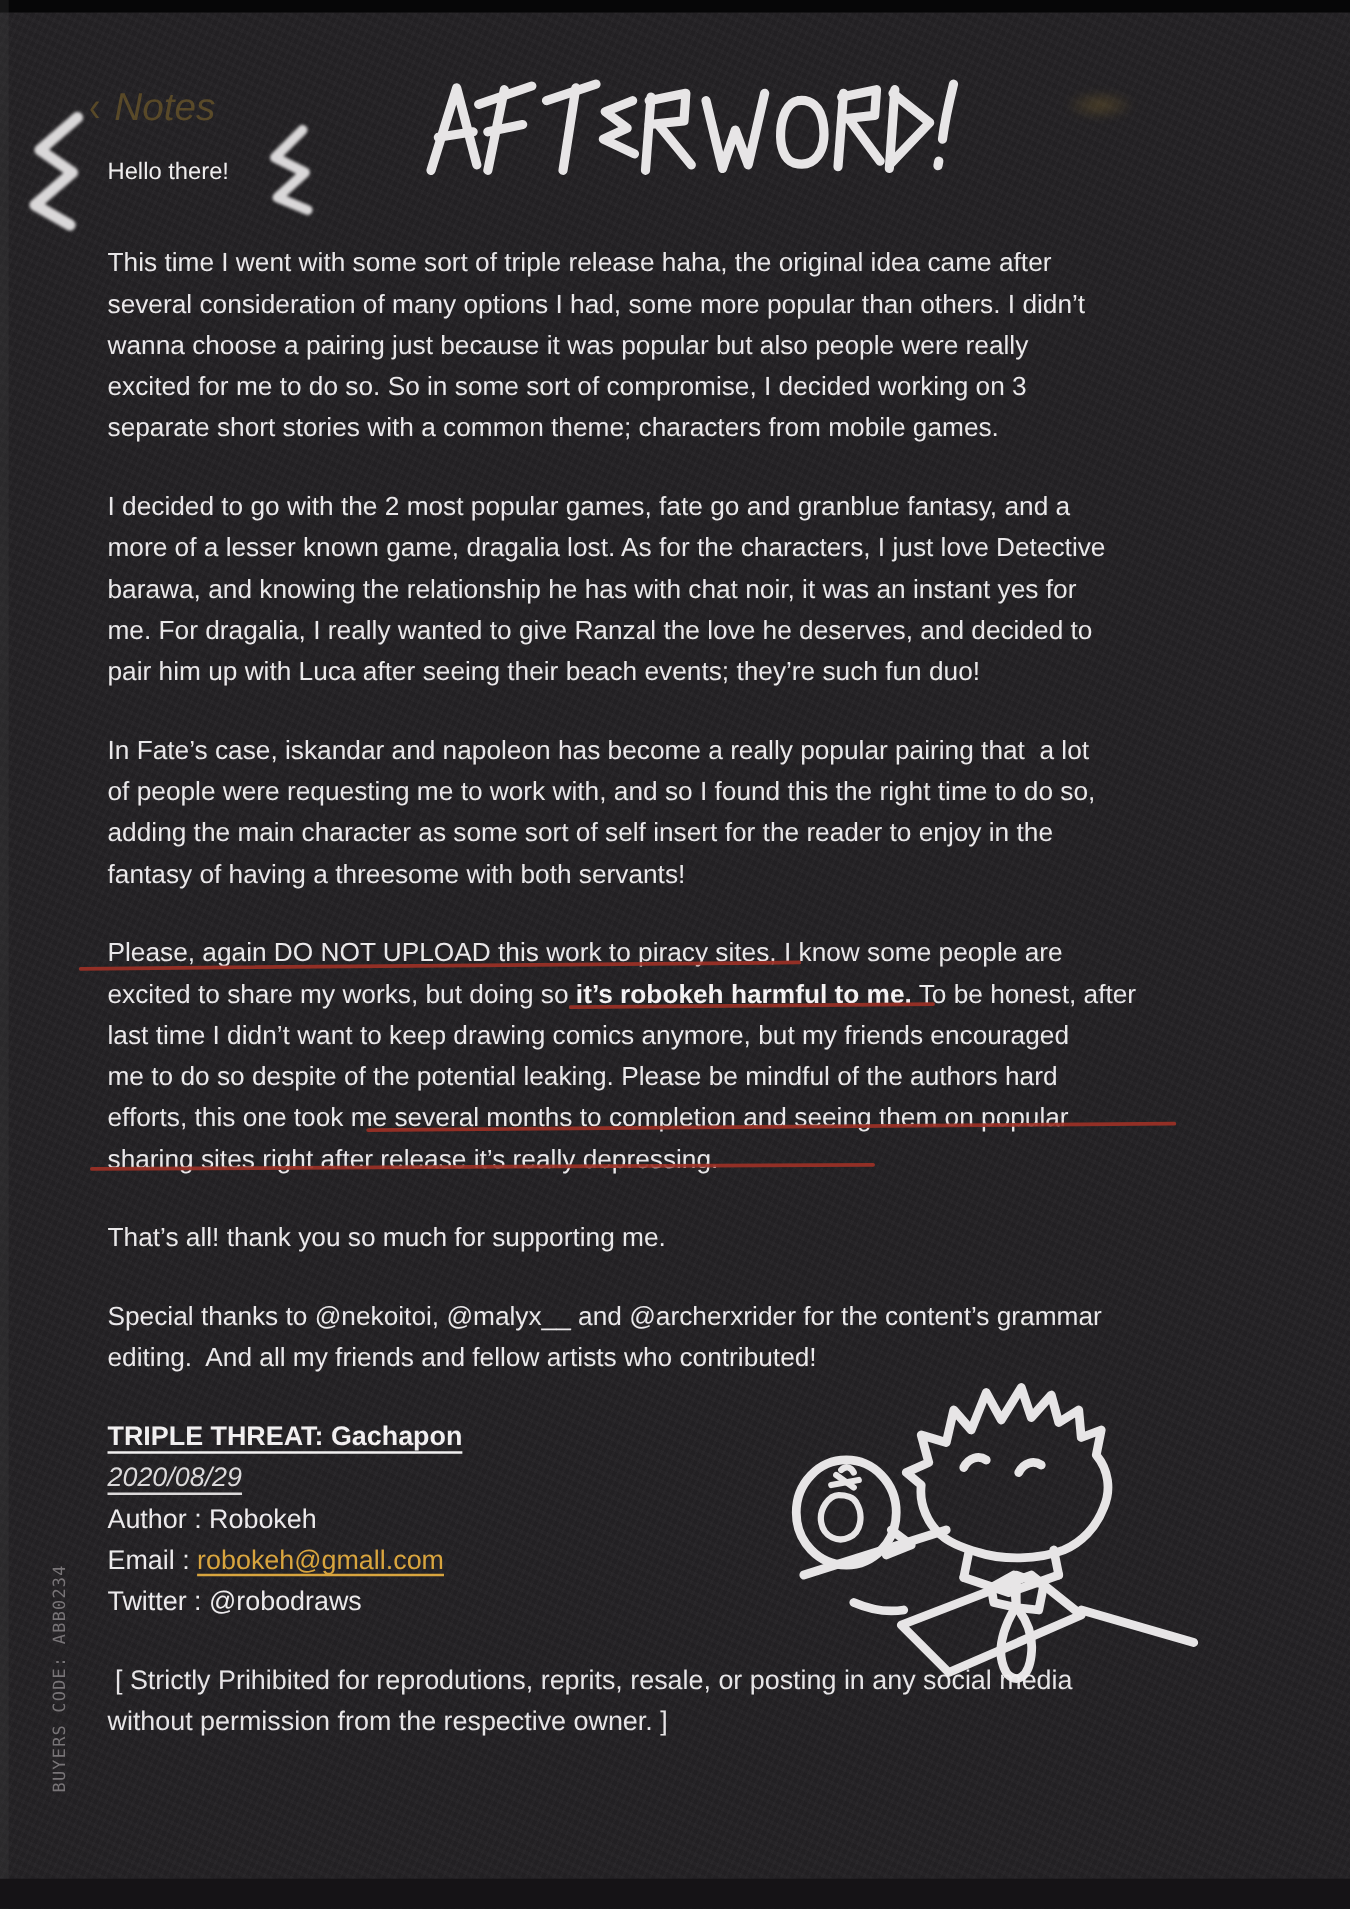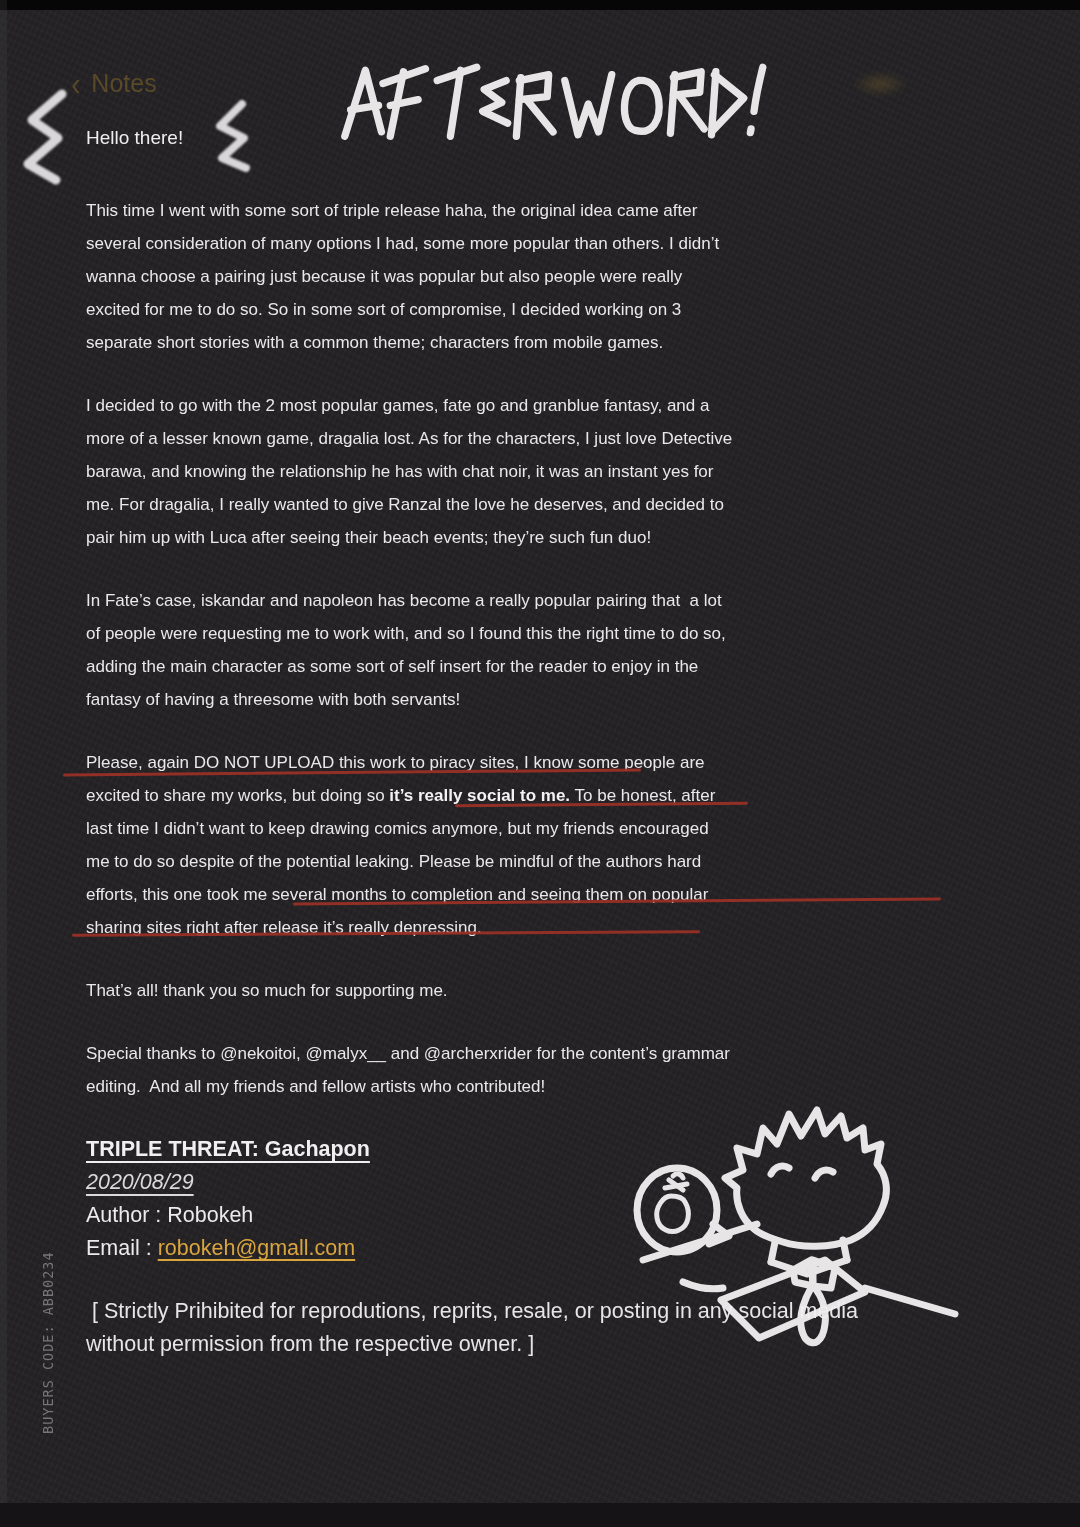--- a/index.html
+++ b/index.html
@@ -11,35 +11,35 @@
       repeating-linear-gradient(25deg, rgba(255,255,255,0.01) 0 3px, rgba(0,0,0,0.02) 3px 7px);
     font-family:"Liberation Sans", sans-serif;
     color:#eceaec;
   }
   .top-strip{position:absolute;left:0;top:0;width:1080px;height:10px;background:#060607;}
   .bottom-strip{position:absolute;left:0;bottom:0;width:1080px;height:24px;background:#151316;}
   .left-edge{position:absolute;left:0;top:0;width:7px;height:1527px;background:#413f41;opacity:.28;}
 
   .nav{position:absolute;left:70px;top:68px;display:flex;align-items:center;gap:10px;opacity:.42;}
   .nav .chev{font-size:34px;line-height:30px;color:#a07e2c;transform:scaleX(.8);}
-  .nav .navlabel{font-size:25px;color:#a07e2c;}
+  .nav .navlabel{font-size:31px;color:#a07e2c;font-style:italic;}
   .share-smudge{position:absolute;left:852px;top:72px;width:56px;height:24px;border-radius:50%;
     background:radial-gradient(closest-side, rgba(160,128,48,.3), rgba(160,128,48,0));filter:blur(3px);}
 
   .greeting{position:absolute;left:86px;top:127px;font-size:19px;color:#efedee;}
 
   svg.ink{position:absolute;overflow:visible;}
   .ink path, .ink ellipse{fill:none;stroke:#f2f0f1;stroke-linecap:round;stroke-linejoin:round;}
   .soft{filter:blur(1.1px);opacity:.88;}
   .softer{filter:blur(0.6px);opacity:.95;}
 
   .sr-only{position:absolute;width:1px;height:1px;overflow:hidden;clip:rect(0 0 0 0);white-space:nowrap;}
 
   .content{position:absolute;left:86px;top:194px;width:886px;}
-  .content p{margin:0 0 30px 0;font-size:17px;line-height:33px;white-space:pre-wrap;color:#eae8ea;}
+  .content p{margin:0 0 30px 0;font-size:21px;line-height:33px;white-space:pre-wrap;color:#eae8ea;}
   .content p b{color:#f4f2f3;}
 
   .credits{margin:0 0 30px 0;font-size:21.5px;line-height:33px;}
   .credits .row{display:block;}
   .credit-title{font-weight:bold;text-decoration:underline;text-decoration-thickness:2px;text-underline-offset:5px;color:#f1eff0;text-align:right;}
   .credit-date{font-style:italic;text-decoration:underline;text-decoration-thickness:1.5px;text-underline-offset:5px;color:#dbd9da;}
   a.gold{color:#d9a53e;text-decoration:underline;text-decoration-thickness:1.5px;text-underline-offset:4px;cursor:pointer;}
 
   .disclaimer{font-size:21.5px;line-height:33px;white-space:pre-wrap;color:#e7e5e7;margin-top:24px;}
 
@@ -108,34 +108,35 @@
     <p>I decided to go with the 2 most popular games, fate go and granblue fantasy, and a
 more of a lesser known game, dragalia lost. As for the characters, I just love Detective
 barawa, and knowing the relationship he has with chat noir, it was an instant yes for
 me. For dragalia, I really wanted to give Ranzal the love he deserves, and decided to
 pair him up with Luca after seeing their beach events; they’re such fun duo!</p>
     <p>In Fate’s case, iskandar and napoleon has become a really popular pairing that  a lot
 of people were requesting me to work with, and so I found this the right time to do so,
 adding the main character as some sort of self insert for the reader to enjoy in the
 fantasy of having a threesome with both servants!</p>
     <p><span>Please, again DO NOT UPLOAD this work to piracy sites, I know some people are
-excited to share my works, but doing so </span><b>it’s really social to me.</b><span> To be honest, after
+excited to share my works, but doing so </span><b>it’s robokeh harmful to me.</b><span> To be honest, after
 last time I didn’t want to keep drawing comics anymore, but my friends encouraged
 me to do so despite of the potential leaking. Please be mindful of the authors hard
 efforts, this one took me several months to completion and seeing them on popular
 sharing sites right after release it’s really depressing.</span></p>
     <p>That’s all! thank you so much for supporting me.</p>
     <p>Special thanks to @nekoitoi, @malyx__ and @archerxrider for the content’s grammar
 editing.  And all my friends and fellow artists who contributed!</p>
 
     <div class="credits">
       <span class="row"><span class="credit-title">TRIPLE THREAT: Gachapon</span></span>
       <span class="row"><span class="credit-date">2020/08/29</span></span>
       <span class="row"><span>Author : </span><span>Robokeh</span></span>
       <span class="row"><span>Email : </span><a class="gold">robokeh@gmall.com</a></span>
+      <span class="row"><span>Twitter : </span><span>@robodraws</span></span>
     </div>
 
     <div class="disclaimer"> [ Strictly Prihibited for reprodutions, reprits, resale, or posting in any social media
 without permission from the respective owner. ]</div>
   </div>
 
   <div class="red-line" style="left:63px;top:771px;width:578px;transform:rotate(-0.5deg);"></div>
   <div class="red-line" style="left:455px;top:803px;width:293px;transform:rotate(-0.5deg);"></div>
   <div class="red-line" style="left:293px;top:900px;width:648px;transform:rotate(-0.45deg);"></div>
   <div class="red-line" style="left:72px;top:932px;width:628px;transform:rotate(-0.3deg);"></div>

